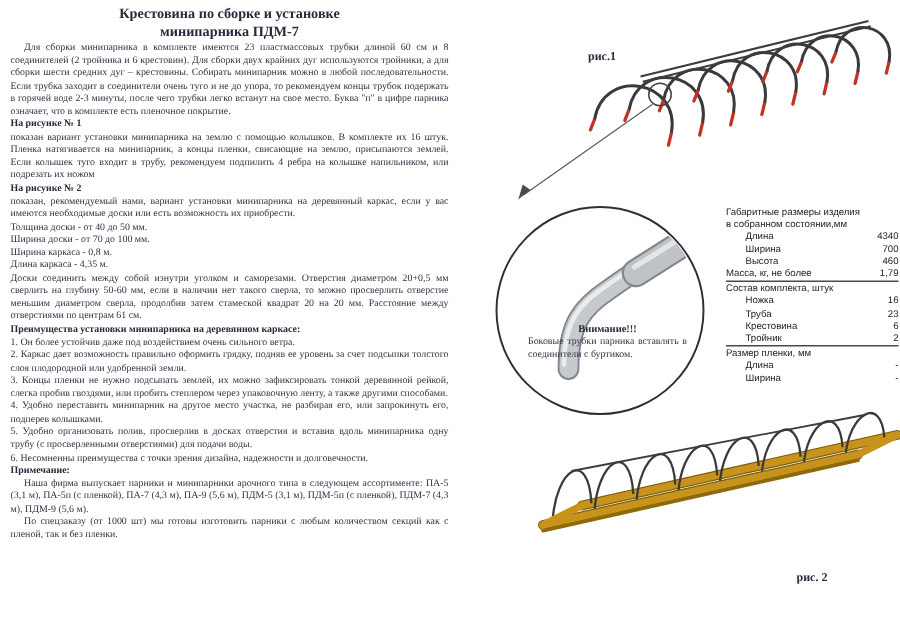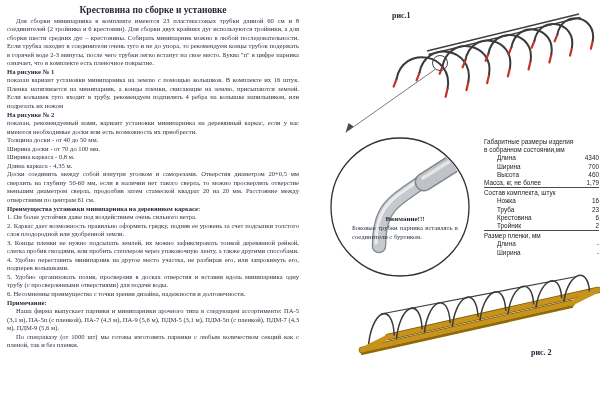--- a/index.html
+++ b/index.html
@@ -10,22 +10,22 @@
   
   .leftcol{position:absolute;left:7px;top:5px;width:292px;}
   .title{text-align:center;font-weight:bold;font-size:9.5px;line-height:11.5px;color:#252b3a;}
   .bodytext p{margin:0;font-size:6.6px;line-height:8.55px;text-align:justify;}
   .bodytext p.noj{text-align:left;}
   .heading{margin:0;text-align:center;font-weight:bold;font-size:6.9px;line-height:8.8px;color:#252b3a;}
   .indent{text-indent:9px;}
   
   .rightcol-svg{position:absolute;left:300px;top:0;width:300px;height:414px;}
   .figlabel{position:absolute;font-weight:bold;font-size:8px;color:#252b3a;}
-  .figlabel1{left:392px;top:11px;}
-  .figlabel2{left:531px;top:348px;}
+  .figlabel1{left:392px;top:33px;}
+  .figlabel2{left:531px;top:380px;}
   
   .specs{
     position:absolute;left:484px;top:138px;width:115px;
     font-family:"Liberation Sans",sans-serif;font-size:6.4px;line-height:8.2px;color:#1c1c1c;
   }
   .spec-row{display:flex;justify-content:space-between;}
   .spec-sub{padding-left:13px;}
   .spec-head{margin-top:1px;}
   .rule{border-bottom:0.8px solid #4a4a4a;}
   
@@ -46,20 +46,21 @@
   .rail-edge{stroke:#8f6a08;stroke-width:2.4;fill:none;stroke-linecap:round;}
 </style>
 </head>
 <body>
 
 <div class="page">
 
   <div class="leftcol">
     <div class="title">
       <div>Крестовина по сборке и установке</div>
+      <div>минипарника ПДМ-7</div>
     </div>
     <div class="bodytext">
       <p class="indent">Для сборки минипарника в комплекте имеются 23 пластмассовых трубки длиной 60 см и 8 соединителей (2 тройника и 6 крестовин). Для сборки двух крайних дуг используются тройники, а для сборки шести средних дуг – крестовины. Собирать минипарник можно в любой последовательности. Если трубка заходит в соединители очень туго и не до упора, то рекомендуем концы трубок подержать в горячей воде 2-3 минуты, после чего трубки легко встанут на свое место. Буква "п" в цифре парника означает, что в комплекте есть пленочное покрытие.</p>
       <p class="heading">На рисунке № 1</p>
       <p>показан вариант установки минипарника на землю с помощью колышков. В комплекте их 16 штук. Пленка натягивается на минипарник, а концы пленки, свисающие на землю, присыпаются землей. Если колышек туго входит в трубу, рекомендуем подпилить 4 ребра на колышке напильником, или подрезать их ножом</p>
       <p class="heading">На рисунке № 2</p>
       <p>показан, рекомендуемый нами, вариант установки минипарника на деревянный каркас, если у вас имеются необходимые доски или есть возможность их приобрести.</p>
       <p class="noj">Толщина доски - от 40 до 50 мм.</p>
       <p class="noj">Ширина доски  - от 70 до 100 мм.</p>
       <p class="noj">Ширина каркаса - 0,8 м.</p>

